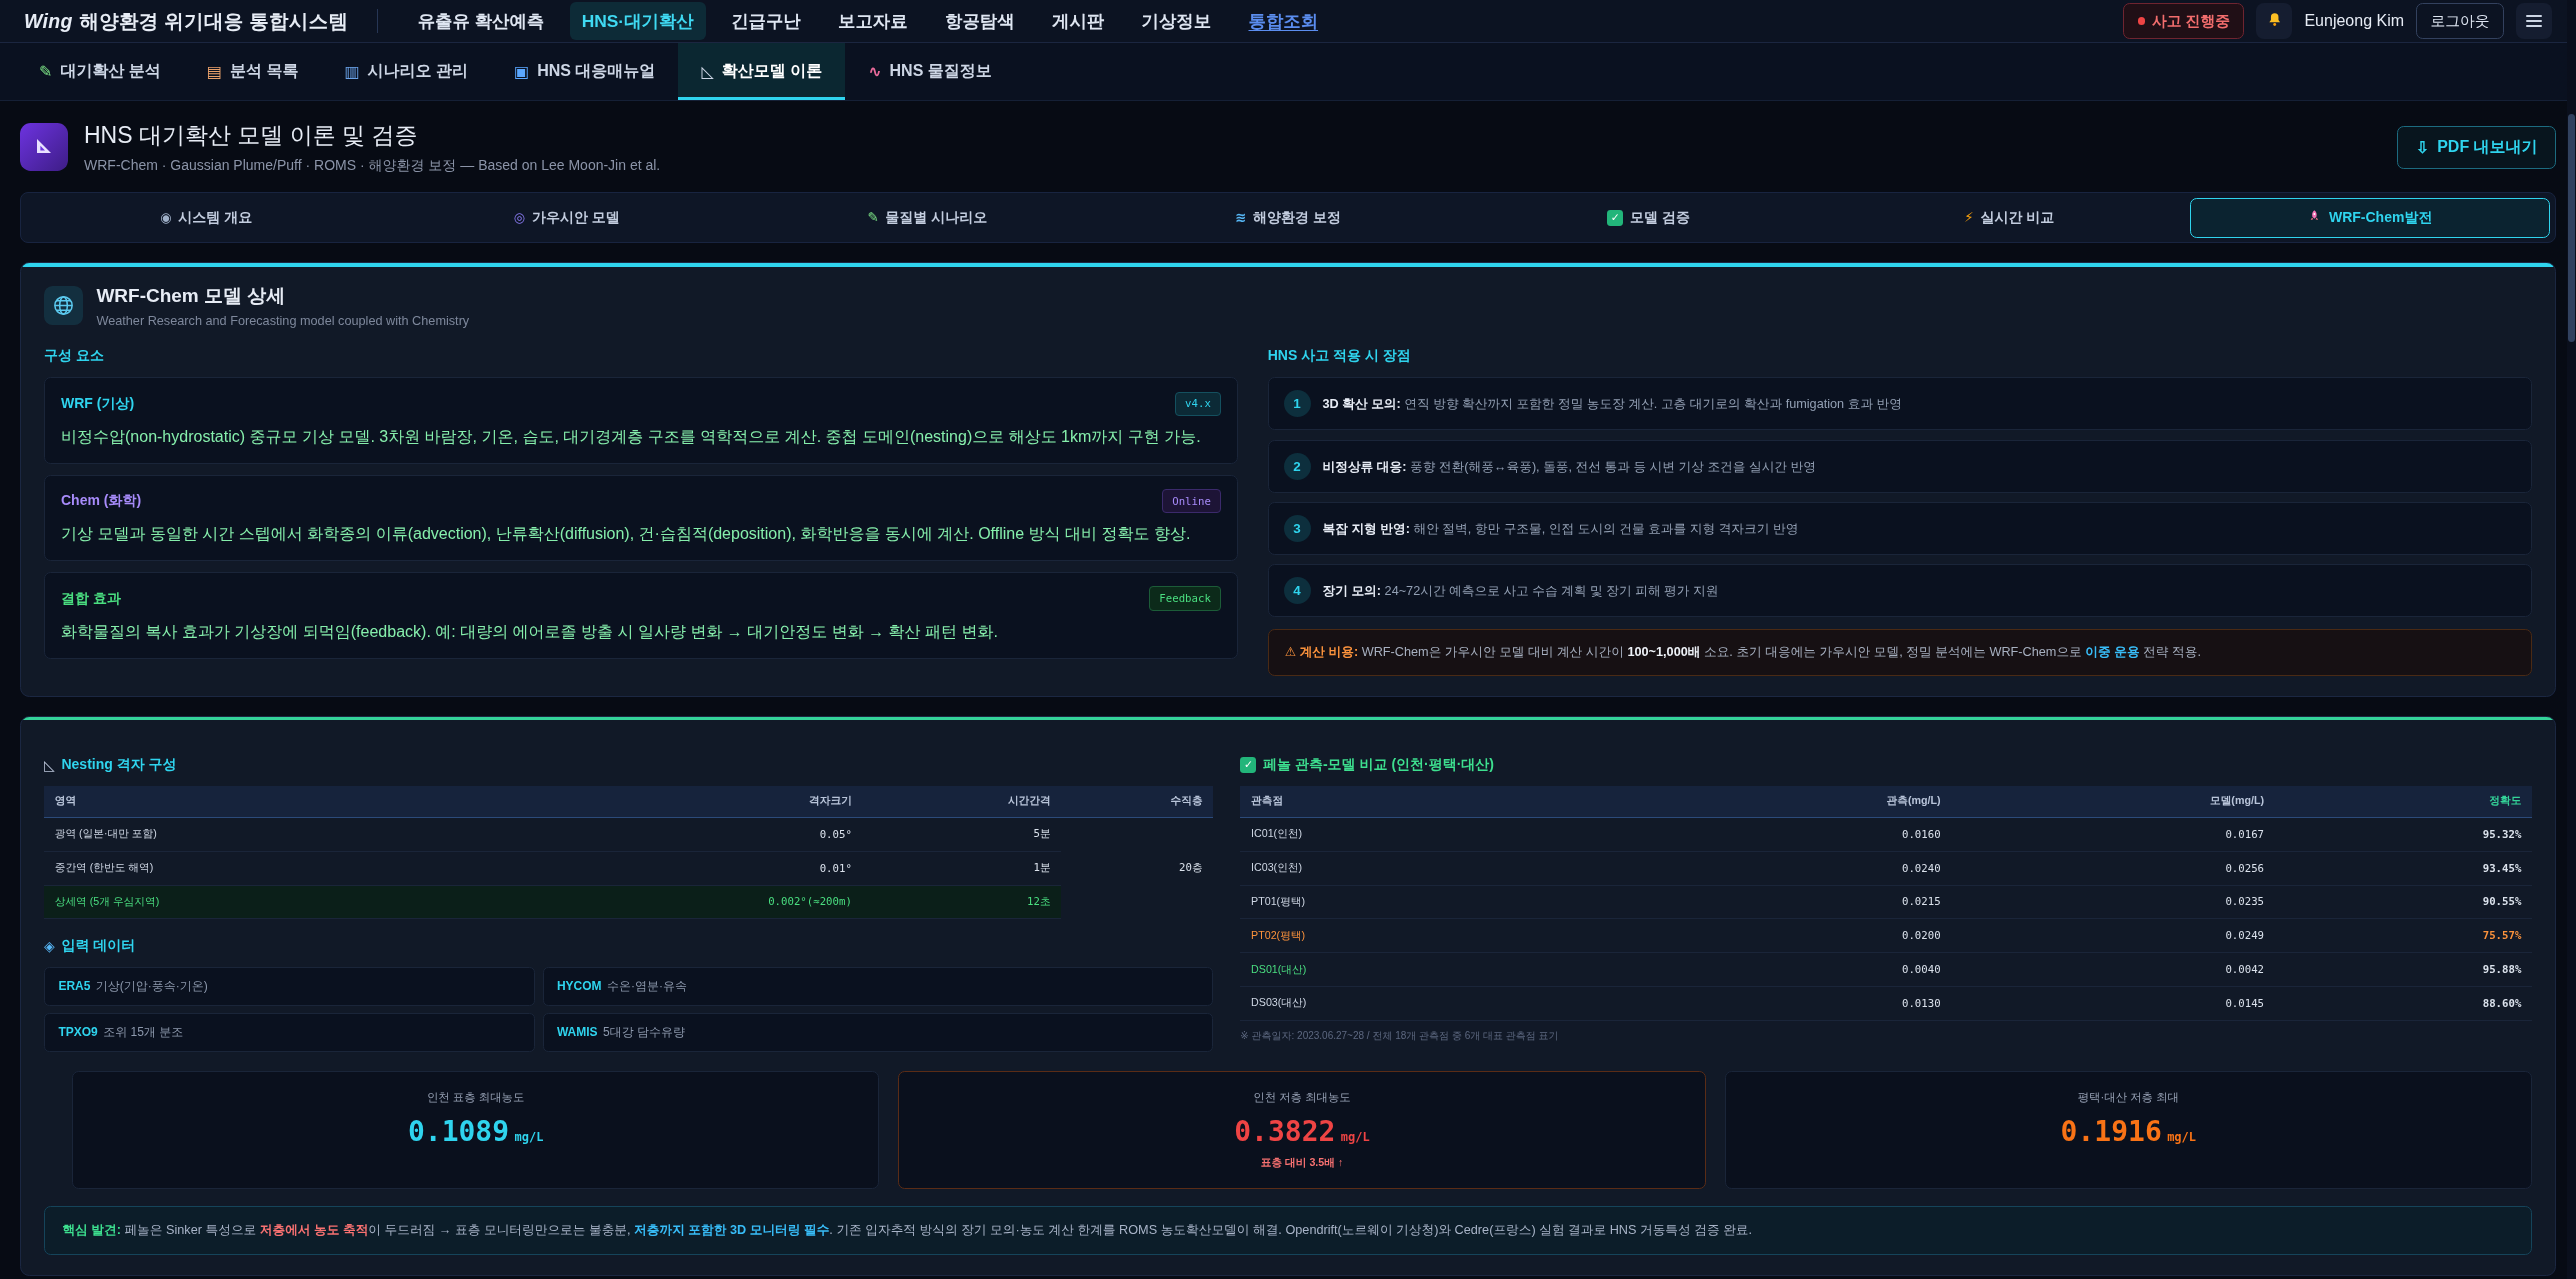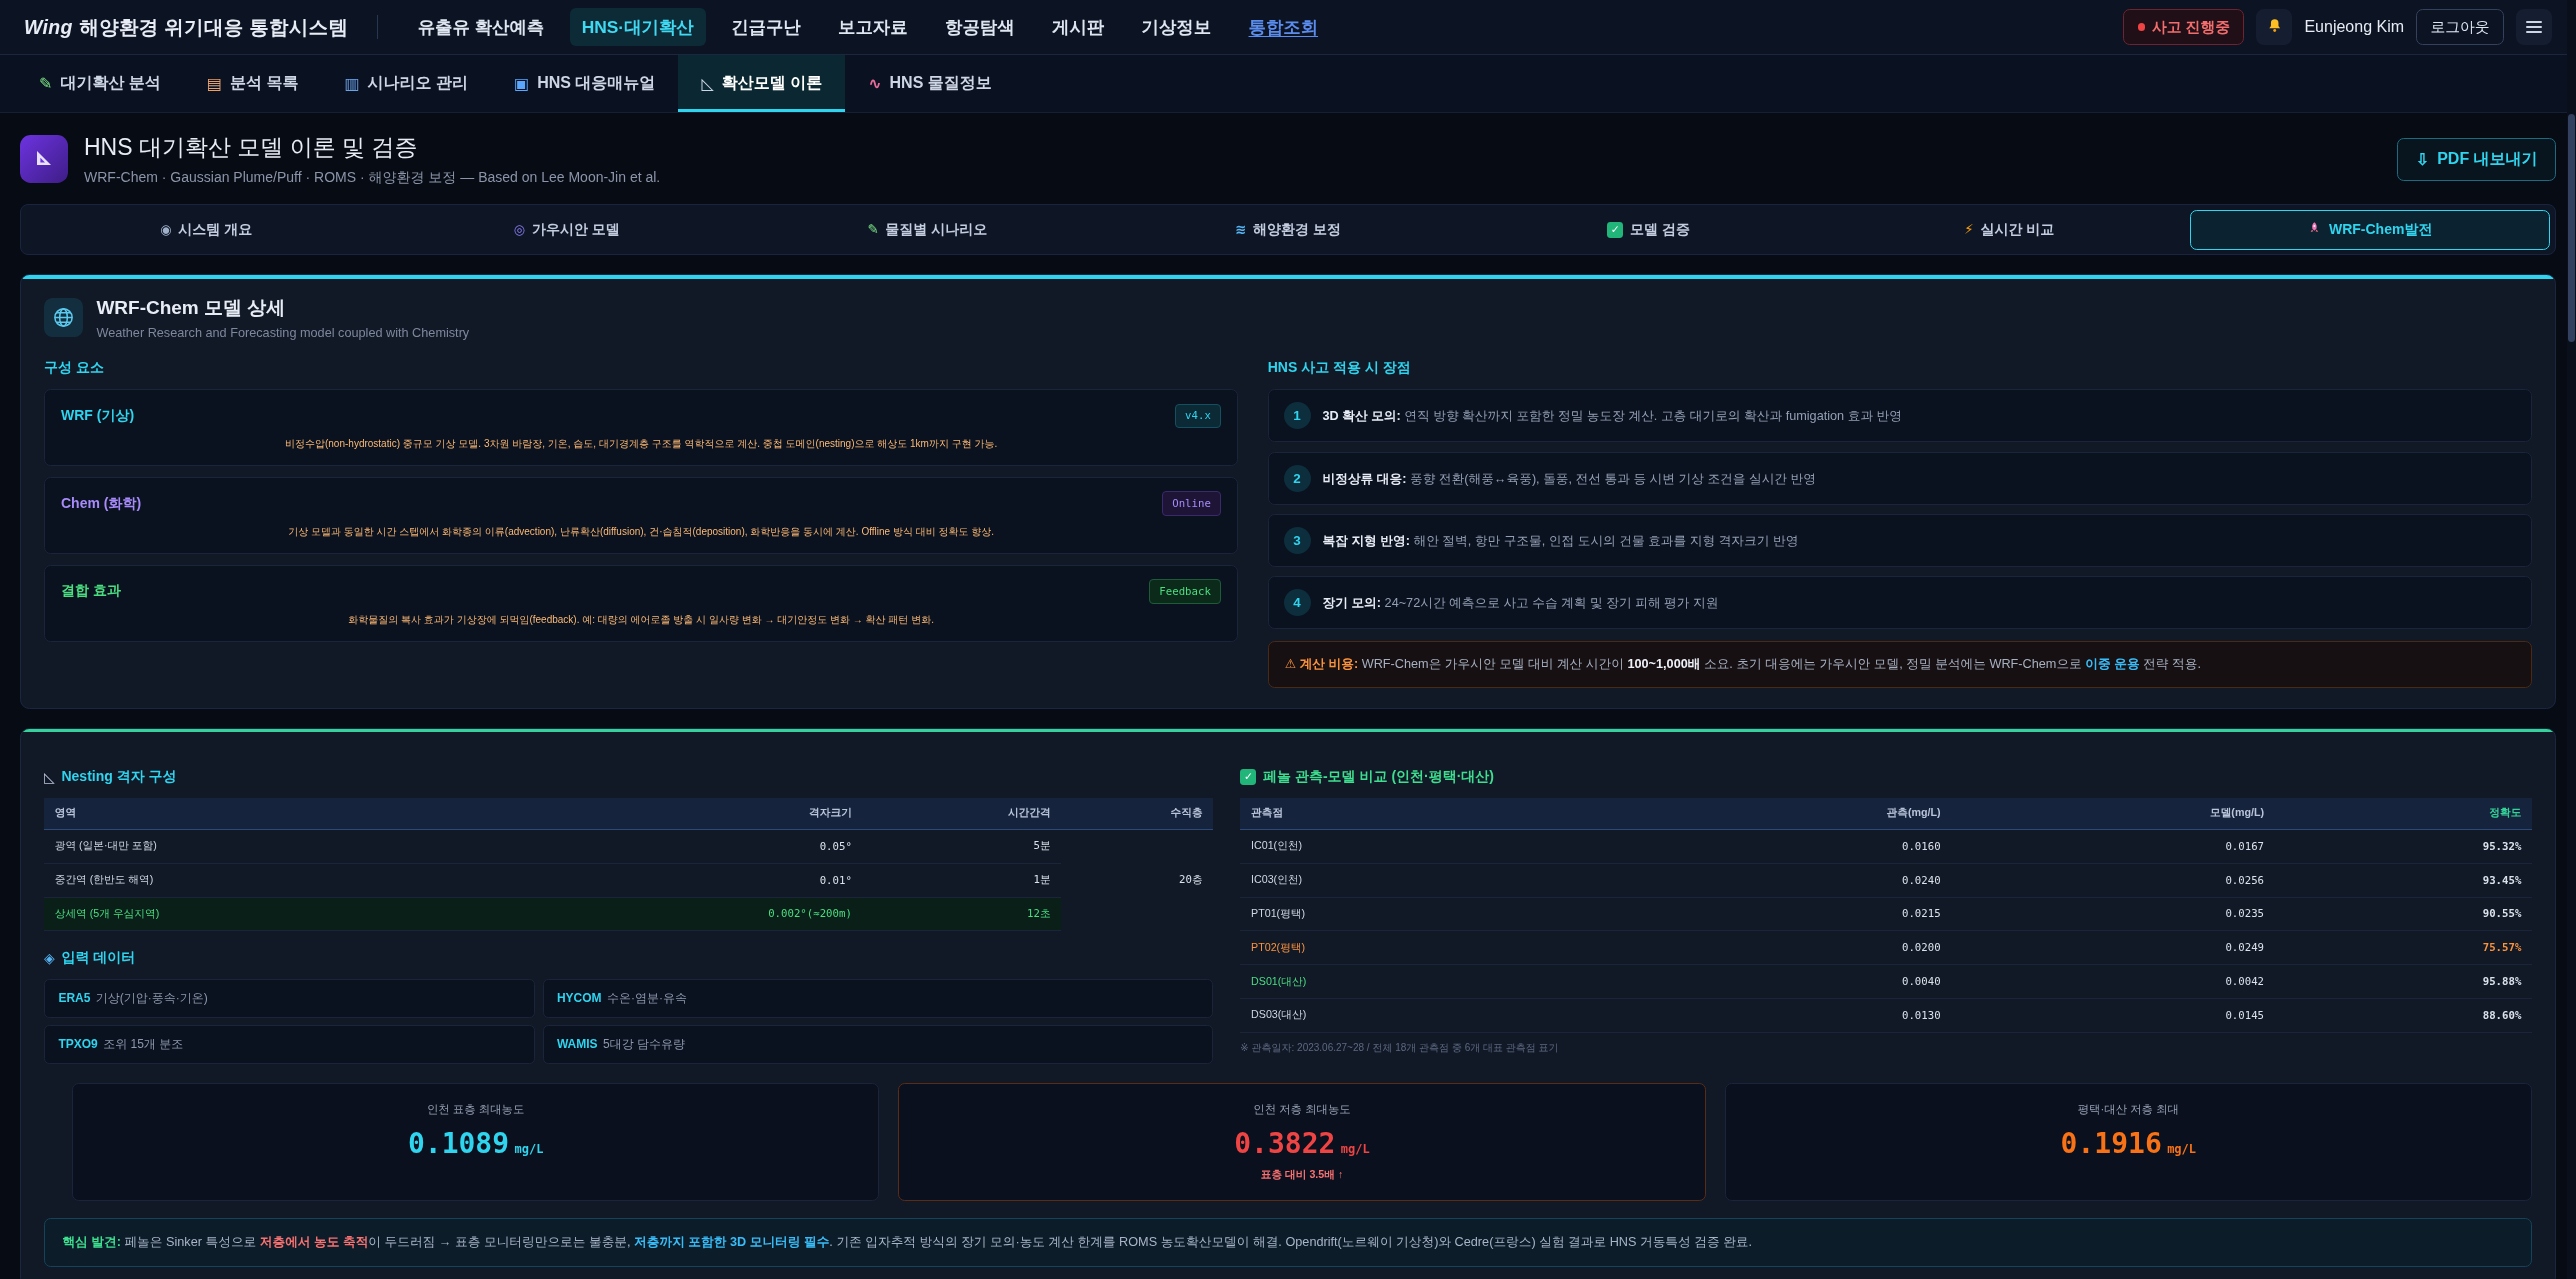--- a/index.html
+++ b/index.html
@@ -5,21 +5,21 @@
   * { margin:0; padding:0; box-sizing:border-box; }
   html,body { width:2576px; height:1279px; overflow:hidden; }
   body {
     background:#070b14;
     font-family:"Liberation Sans","DejaVu Sans",sans-serif;
     color:#e7ecf5;
   }
 
   
   .navbar {
-    height:55px; background:#0c1322; border-bottom:0.7px solid #1b2640;
+    height:43px; background:#0c1322; border-bottom:0.7px solid #1b2640;
     display:flex; align-items:center; padding:0 24px; gap:19px;
   }
   .logo { font-size:19.5px; font-weight:800; letter-spacing:0.3px; white-space:nowrap; }
   .logo .mark { font-style:italic; font-weight:800; margin-right:6.7px; }
   .nav-divider { width:0.7px; height:24px; background:#273655; margin:0 9.4px; }
   .nav-menu { display:flex; align-items:center; gap:13.4px; flex:1; }
   .nav-item { font-size:17.4px; font-weight:700; color:#dfe6f2; padding:6.7px 12px; border-radius:6px; cursor:pointer; white-space:nowrap; }
   .nav-item.active { color:#3fd9f2; background:#0d2b37; }
   .nav-item.special { color:#5b8def; text-decoration:underline; text-underline-offset:3.4px; }
   .nav-right { display:flex; align-items:center; gap:12px; }
@@ -78,21 +78,21 @@
   .col-label { font-size:14px; font-weight:800; color:#2fd4ee; margin-bottom:12px; display:flex; align-items:center; gap:6.7px; }
   .col-label.green { color:#3ddf8f; }
 
   .comp-card { background:#0a111f; border:0.7px solid #1a2539; border-radius:6.7px; padding:13.4px 16px; margin-bottom:10.7px; }
   .comp-head { display:flex; align-items:center; justify-content:space-between; }
   .comp-name { font-size:14px; font-weight:800; }
   .badge { font-family:"DejaVu Sans Mono",monospace; font-size:10.7px; padding:4.7px 9.4px; border-radius:4px; }
   .badge.cyan  { color:#2fd4ee; background:#0c2a36; border:0.7px solid #14505f; }
   .badge.purple{ color:#a78bfa; background:#1d1436; border:0.7px solid #3b2a6b; }
   .badge.green { color:#4ade80; background:#0c2a1a; border:0.7px solid #1c5c38; }
-  .comp-desc { font-size:10px; line-height:1.6; color:#fdba74; margin-top:8px;text-align:center; }
+  .comp-desc { font-size:16px; line-height:1.6; color:#86efac; margin-top:8px; }
 
   .adv-item { display:flex; align-items:flex-start; gap:12px; background:#0a111f; border:0.7px solid #1a2539; border-radius:6.7px; padding:12px 14.8px; margin-bottom:9.4px; }
   .adv-num { width:27px; height:27px; border-radius:50%; background:#0d2f3d; color:#2fd4ee; font-size:13.4px; font-weight:800; display:flex; align-items:center; justify-content:center; flex:none; }
   .adv-text { font-size:12.7px; line-height:1.6; color:#93a0b4; padding-top:4px; }
   .adv-text b { color:#e7ecf5; }
 
   .cost-note { margin-top:12px; background:#161013; border:0.7px solid #4a2a14; border-radius:6.7px; padding:12px 16px; font-size:12.7px; line-height:1.6; color:#a7b0c0; }
   .o-strong { color:#fb923c; font-weight:800; }
   .w-strong { color:#eef2f8; font-weight:800; }
   .b-strong { color:#38bdf8; font-weight:800; }

